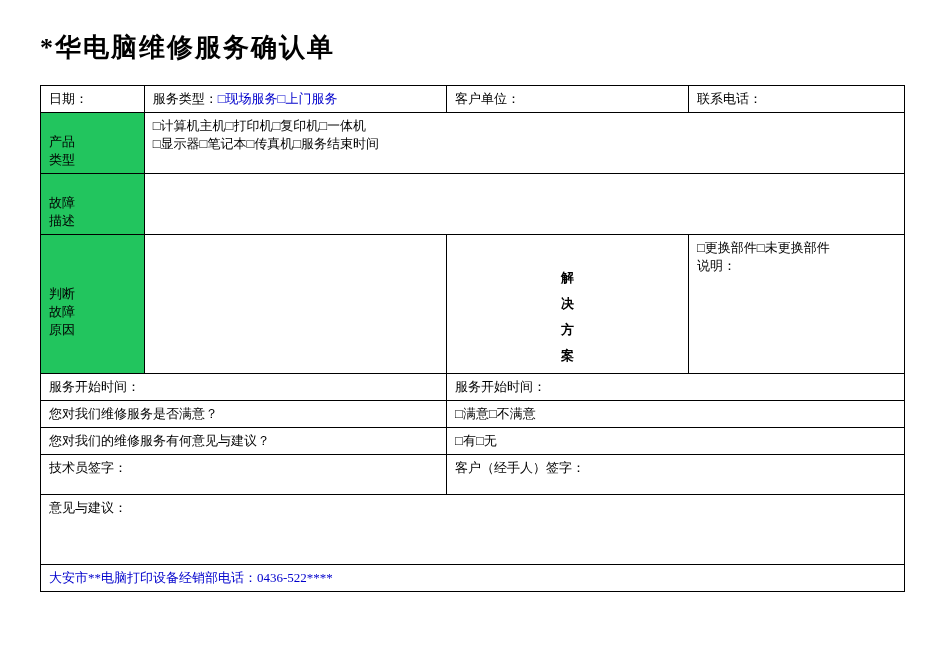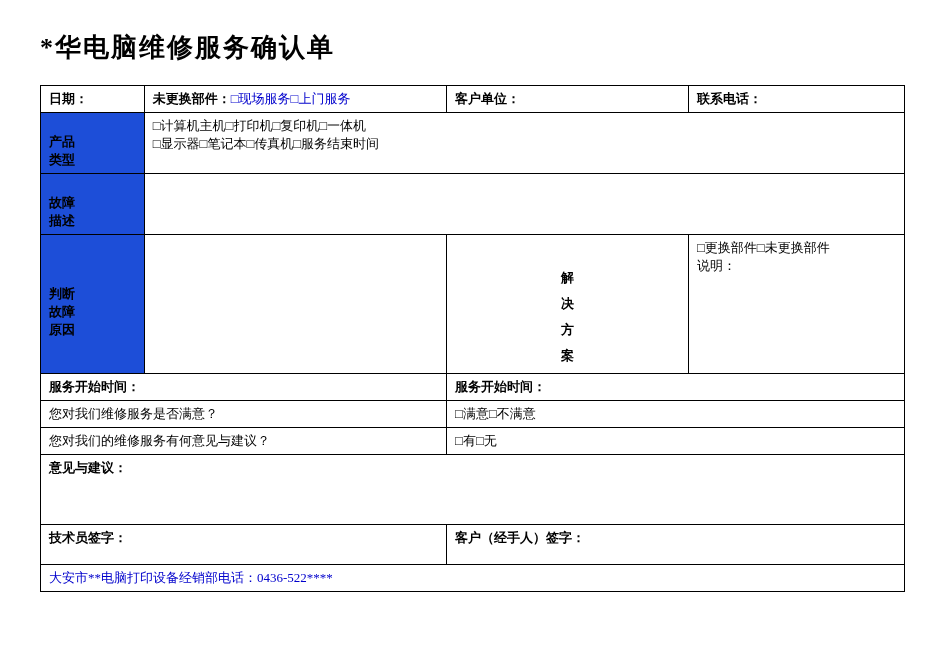--- a/index.html
+++ b/index.html
@@ -28,26 +28,26 @@
       width: 100%;
       border-collapse: collapse;
       border: 1px solid #000;
     }
     .form-table td, .form-table th {
       border: 1px solid #000;
       padding: 4px 8px;
       vertical-align: top;
     }
     .label-cell {
-      font-weight: bold;
+      font-weight: normal;
       white-space: nowrap;
-      background: #1d4ed8;
+      background: #22c55e;
     }
     .bold-label {
-      font-weight: bold;
+      font-weight: normal;
     }
     .blue-text {
       color: #0000cc;
       text-align: center;
     }
     .solution-cell {
       text-align: center;
       vertical-align: middle;
       font-weight: bold;
       line-height: 2;
@@ -68,21 +68,21 @@
 <div class="page-title">*华电脑维修服务确认单</div>
 
 <table class="form-table">
 
   <tbody>
       <tr>
     <td style="width:12%">
       <span class="bold-label">日期：</span>
     </td>
     <td style="width:30%">
-      <span class="bold-label">未更换部件：</span><span class="blue-text">□现场服务□上门服务</span>
+      <span class="bold-label">服务类型：</span><span class="blue-text">□现场服务□上门服务</span>
     </td>
     <td style="width:28%">
       <span class="bold-label">客户单位：</span>
     </td>
     <td style="width:30%">
       <span class="bold-label">联系电话：</span>
     </td>
   </tr>
 
   <tr>
@@ -144,31 +144,31 @@
   <tr>
     <td colspan="2">
       <span>您对我们的维修服务有何意见与建议？</span>
     </td>
     <td colspan="2">
       <span>□有□无</span>
     </td>
   </tr>
 
   <tr>
-    <td colspan="4" class="opinion-tall">
-      <span class="bold-label">意见与建议：</span>
-    </td>
-  </tr>
-
-  <tr>
     <td colspan="2" style="height:40px;">
       <span class="bold-label">技术员签字：</span>
     </td>
     <td colspan="2">
       <span class="bold-label">客户（经手人）签字：</span>
+    </td>
+  </tr>
+
+  <tr>
+    <td colspan="4" class="opinion-tall">
+      <span class="bold-label">意见与建议：</span>
     </td>
   </tr>
 
   <tr>
     <td colspan="4">
       <span class="blue-text">大安市**电脑打印设备经销部电话：0436-522****</span>
     </td>
   </tr>
 </tbody>
   </table>

